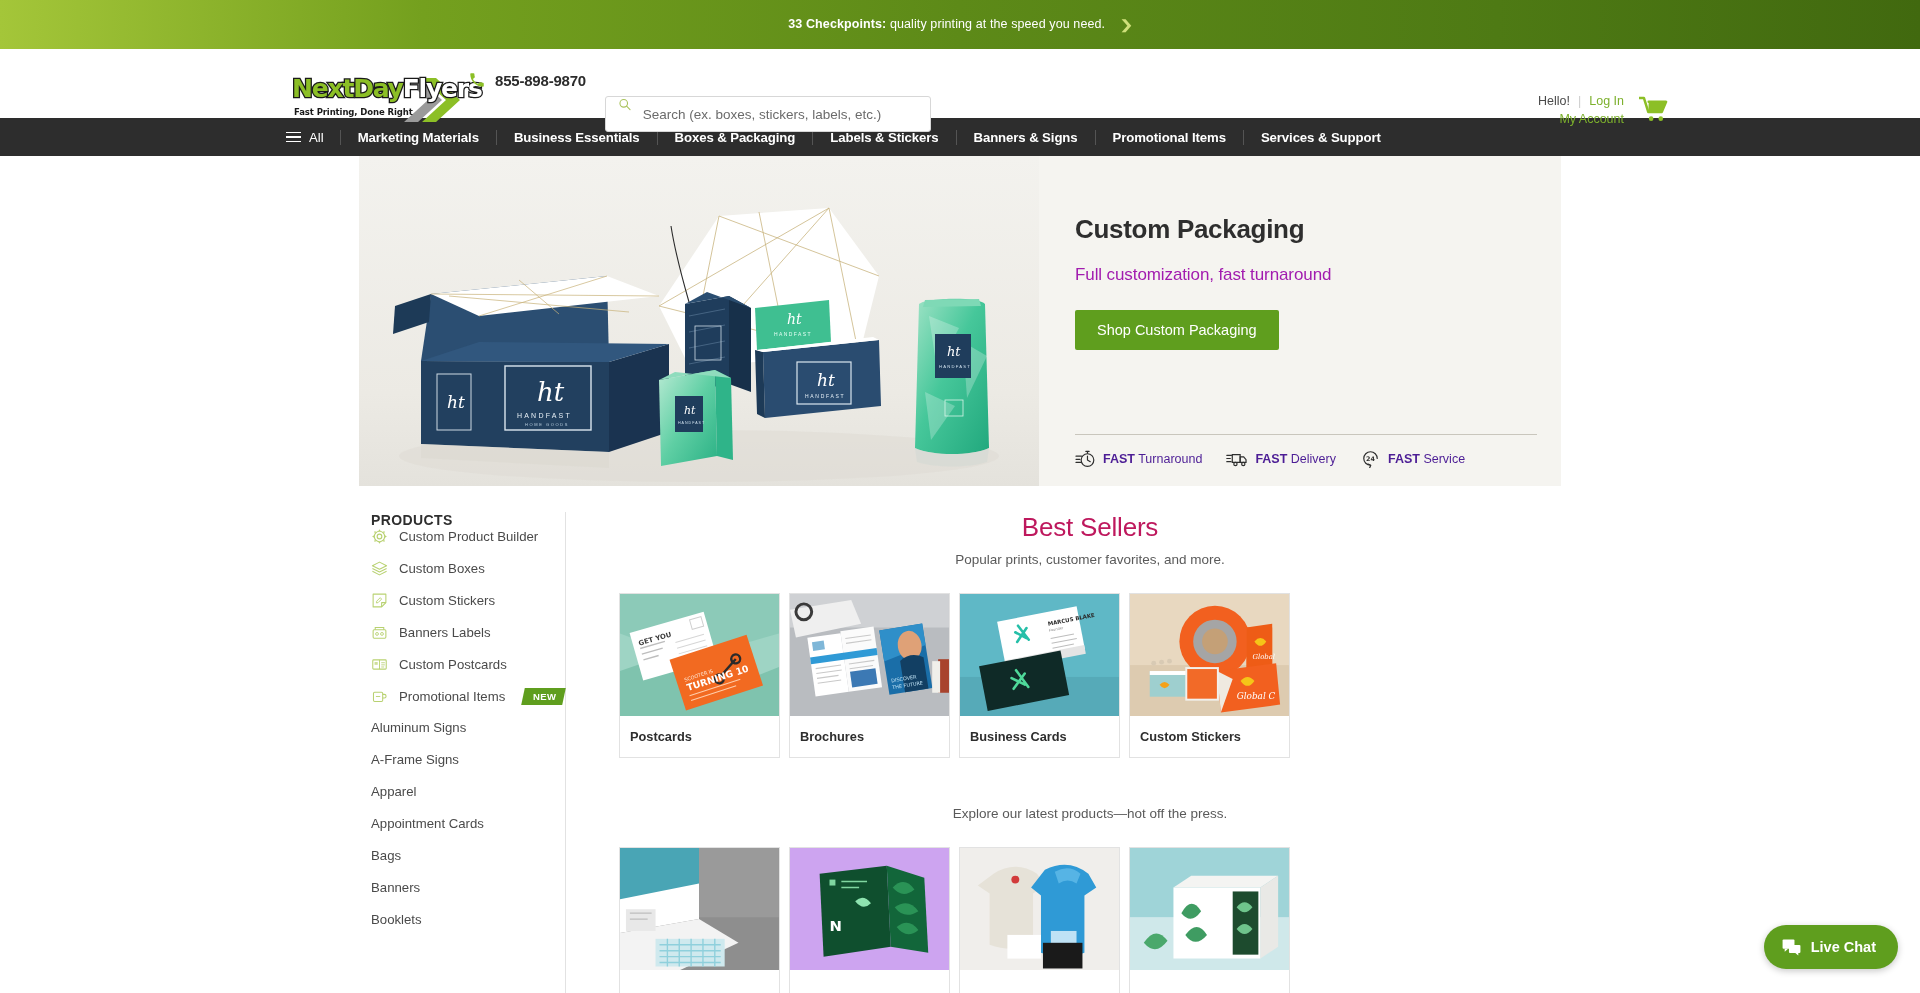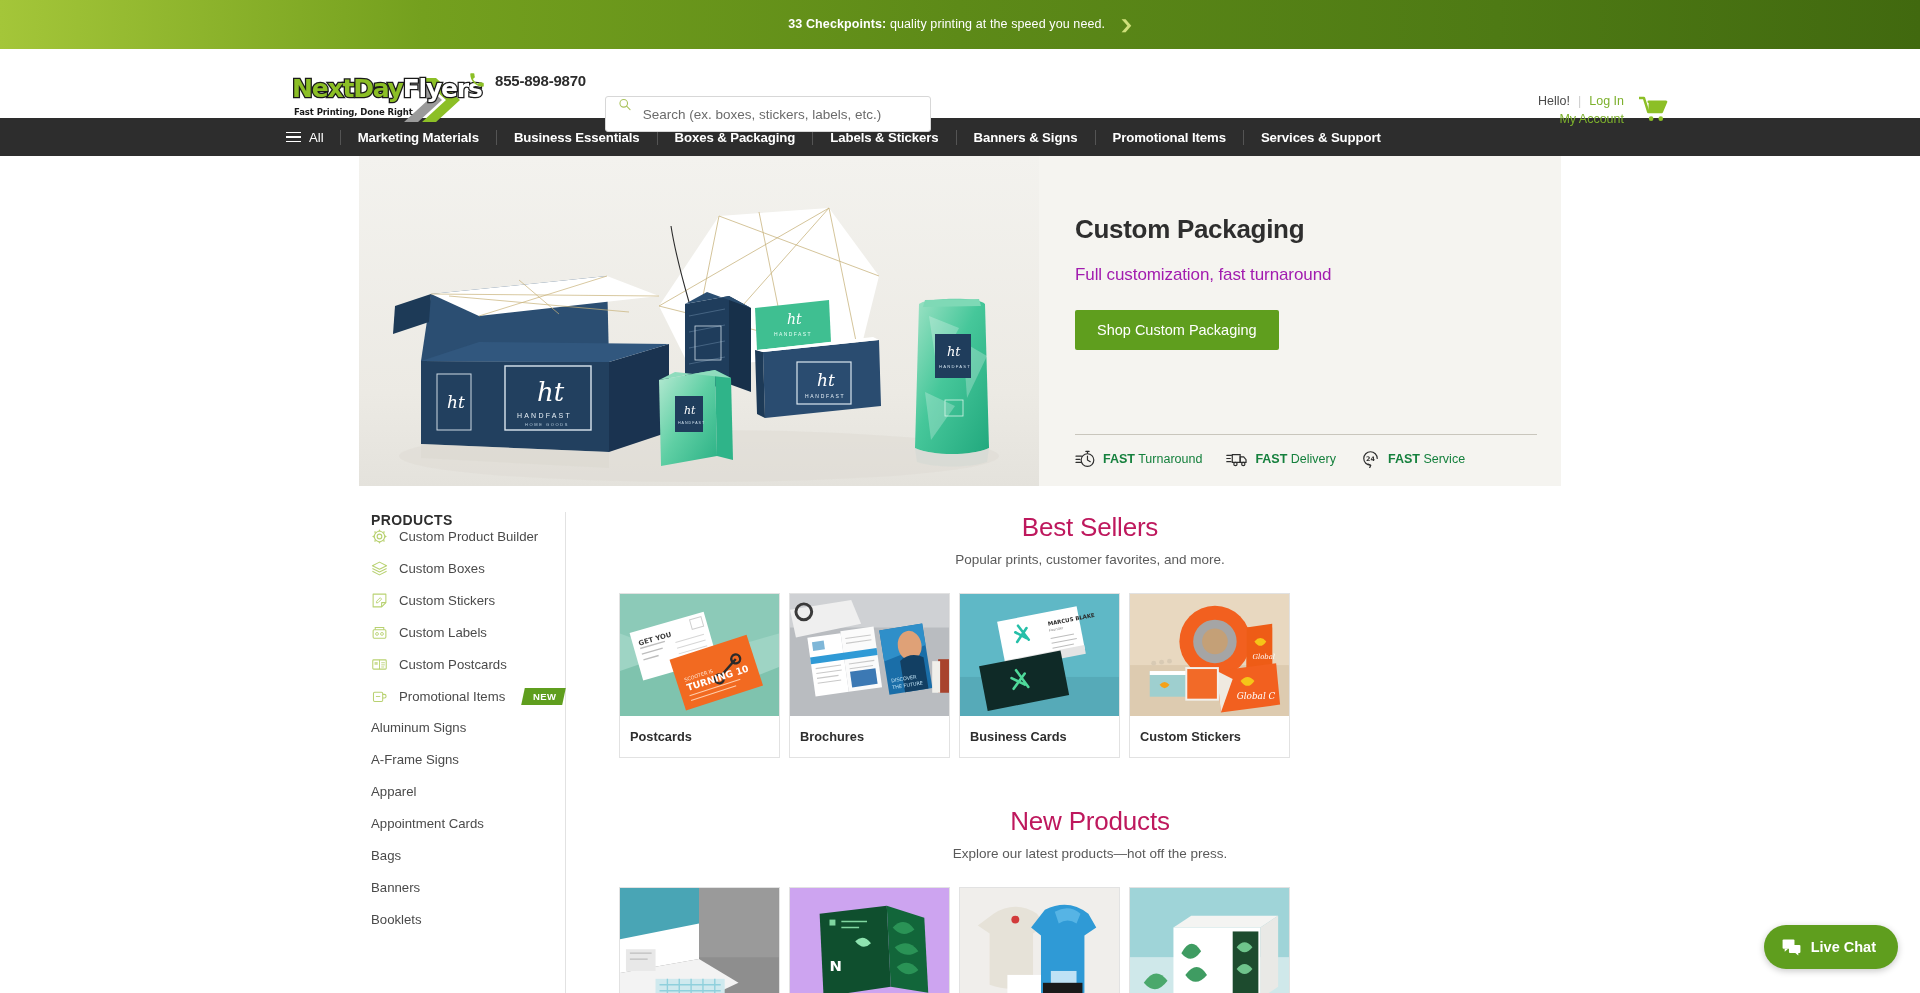--- a/index.html
+++ b/index.html
@@ -128,21 +128,21 @@
     background:#5f9e1e; color:#ffffff;
     padding:12px 22px; font-size:14.5px; border-radius:2px;
     cursor:pointer; border:none;
     font-family:"Liberation Sans", sans-serif;
   }
   .hero-badges {
     position:absolute; left:36px; right:24px; bottom:18px;
   }
   .hero-rule { border-top:1px solid #c9c6bd; margin-bottom:14px; }
   .badges-row { display:flex; align-items:center; gap:24px; }
-  .badge { display:flex; align-items:center; gap:7px; font-size:12.5px; color:#15803d; }
+  .badge { display:flex; align-items:center; gap:7px; font-size:12.5px; color:#4c1d95; }
   .badge b { font-weight:bold; }
   .badge span.lt { font-weight:normal; }
 
   
   .content {
     width:1202px; margin:0 auto; display:flex; padding-top:26px;
   }
   .sidebar { width:206px; padding-left:12px; }
   .sidebar-title {
     font-size:14px; font-weight:bold; color:#2e2e2e;
@@ -440,21 +440,21 @@
         <span>Custom Stickers</span>
       </div>
 
       <div class="side-item">
         <svg class="side-ico" viewBox="0 0 24 24">
           <rect x="3" y="8" width="18" height="12" rx="1.5" fill="none" stroke="#b5cf6a" stroke-width="1.5"></rect>
           <path d="M6 8 V5 h12 v3" fill="none" stroke="#b5cf6a" stroke-width="1.5"></path>
           <circle cx="8.5" cy="14" r="2" fill="none" stroke="#b5cf6a" stroke-width="1.3"></circle>
           <circle cx="15.5" cy="14" r="2" fill="none" stroke="#b5cf6a" stroke-width="1.3"></circle>
         </svg>
-        <span>Custom Labels</span>
+        <span>Banners Labels</span>
       </div>
 
       <div class="side-item">
         <svg class="side-ico" viewBox="0 0 24 24">
           <rect x="2.5" y="5.5" width="19" height="13" rx="1.2" fill="none" stroke="#b5cf6a" stroke-width="1.5"></rect>
           <path d="M12 5.5 V18.5" stroke="#b5cf6a" stroke-width="1.3"></path>
           <path d="M15 9.5 h4 M15 12.5 h4 M15 15.5 h3" stroke="#b5cf6a" stroke-width="1.2" stroke-linecap="round"></path>
           <rect x="5" y="8.5" width="4.5" height="4" fill="#b5cf6a" opacity=".7"></rect>
         </svg>
         <span>Custom Postcards</span>
@@ -601,21 +601,20 @@
               <circle cx="32" cy="69" r="2.5" fill="#d8cab4"></circle>
               <circle cx="40" cy="68" r="2.5" fill="#d8cab4"></circle>
             </svg>
           </div>
           <div class="card-label">Custom Stickers</div>
         </div>
       </div>
 
       <div class="sec2">
         <div class="sec-head">
-          <div class="sec-title">New Products</div>
           <div class="sec-sub">Explore our latest products—hot off the press.</div>
         </div>
 
         <div class="cards2">
 
           <div class="card">
             <div class="card-img">
               <svg class="ph" viewBox="0 0 161 124" preserveAspectRatio="none">
                 <rect width="161" height="124" fill="#8e8e8e"></rect>
                 <path d="M0 0 H80 V52 H0 Z" fill="#49a5b5"></path>

